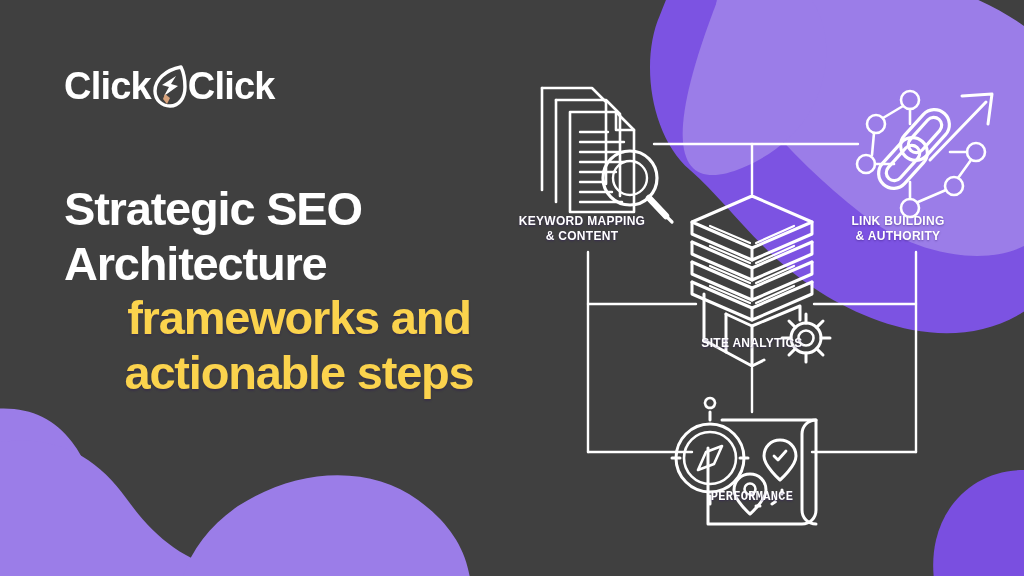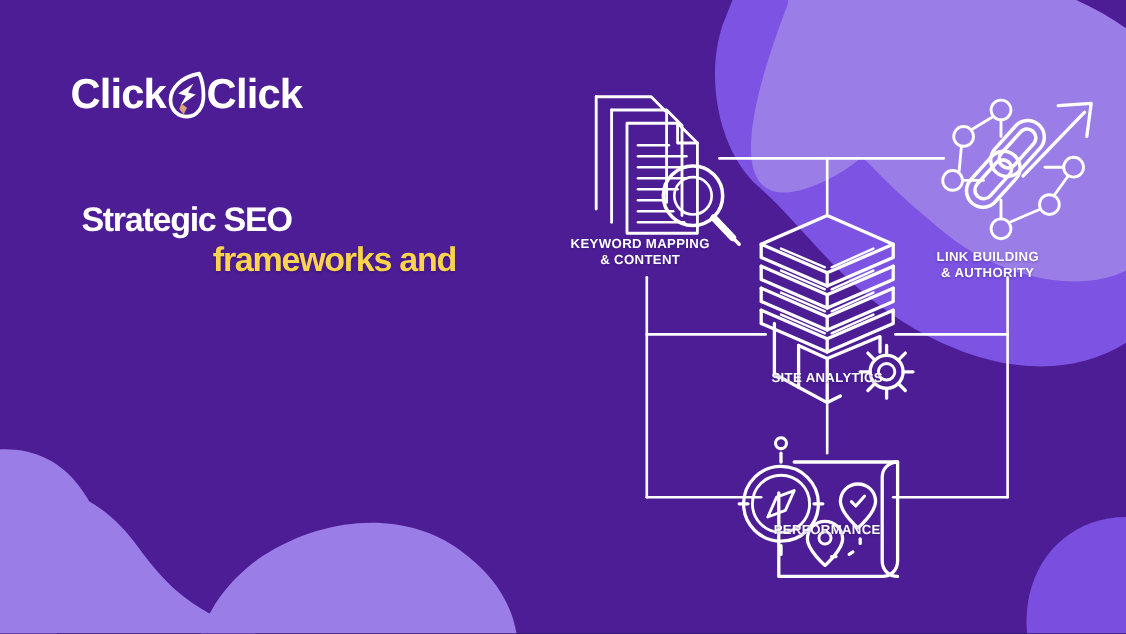--- a/index.html
+++ b/index.html
@@ -5,21 +5,21 @@
   html, body {
     margin: 0;
     padding: 0;
     background: #2b1a5e;
   }
   #stage {
     position: relative;
     width: 1024px;
     height: 576px;
     overflow: hidden;
-    background: #4c1d95;
+    background: #404040;
     font-family: "Liberation Sans", sans-serif;
   }
 
   
   .blob-layer {
     position: absolute;
     inset: 0;
     width: 1024px;
     height: 576px;
     pointer-events: none;
@@ -49,26 +49,25 @@
   }
 
   
   #headline {
     position: absolute;
     left: 64px;
     top: 182px;
     width: 470px;
   }
   .hl-line {
-    font-size: 31px;
+    font-size: 47px;
     font-weight: bold;
     line-height: 1.16;
     letter-spacing: -1.2px;
     white-space: nowrap;
-    margin-left: 10px;
   }
   .hl-white { color: #ffffff; }
   .hl-yellow {
     color: #fbd34d;
     text-shadow: 0 2px 2px rgba(40,15,90,0.28);
     text-align: center;
   }
 
   
   #diagram {
@@ -88,23 +87,23 @@
     letter-spacing: 0.3px;
     line-height: 1.22;
     text-align: center;
     text-shadow: 0 1px 2px rgba(45,18,100,0.45);
     width: 220px;
     pointer-events: none;
   }
   .node-label .l2 { display: block; text-align: center; }
 
   #label-keyword     { left: -24px;  top: 142px; }
-  #label-link        { left: 292px;  top: 154px; }
+  #label-link        { left: 292px;  top: 142px; }
   #label-site        { left: 146px;  top: 264px; }
-  #label-performance { left: 146px;  top: 402px; }
+  #label-performance { left: 146px;  top: 418px; font-family: Liberation Mono, monospace; }
 </style>
 </head>
 <body>
 
 <div id="stage">
 
   <svg class="blob-layer" viewBox="0 0 1024 576" xmlns="http://www.w3.org/2000/svg">
     <defs>
       <clipPath id="stageClip">
           <rect x="0" y="0" width="1024" height="576"></rect>
@@ -147,21 +146,23 @@
       <path d="M 25 13 L 11 22 L 18 24 L 13 33 L 27 23 L 20 21 Z" fill="#ffffff"></path>
 
       <path d="M 14 31 L 19 35 L 16 41 L 12 36 Z" fill="#d9a27a"></path>
     </svg>
 
     <span class="logo-word">Click</span>
   </div>
 
   <div id="headline">
     <div class="hl-line hl-white">Strategic SEO</div>
+    <div class="hl-line hl-white">Architecture</div>
     <div class="hl-line hl-yellow">frameworks and</div>
+    <div class="hl-line hl-yellow">actionable steps</div>
   </div>
 
   <div id="diagram">
 
     <svg width="512" height="488" viewBox="0 0 512 488" xmlns="http://www.w3.org/2000/svg">
 
       <g fill="none" stroke="#ffffff" stroke-width="2.6" stroke-linecap="round" stroke-linejoin="round">
 
         <g stroke-width="2.4">
 

